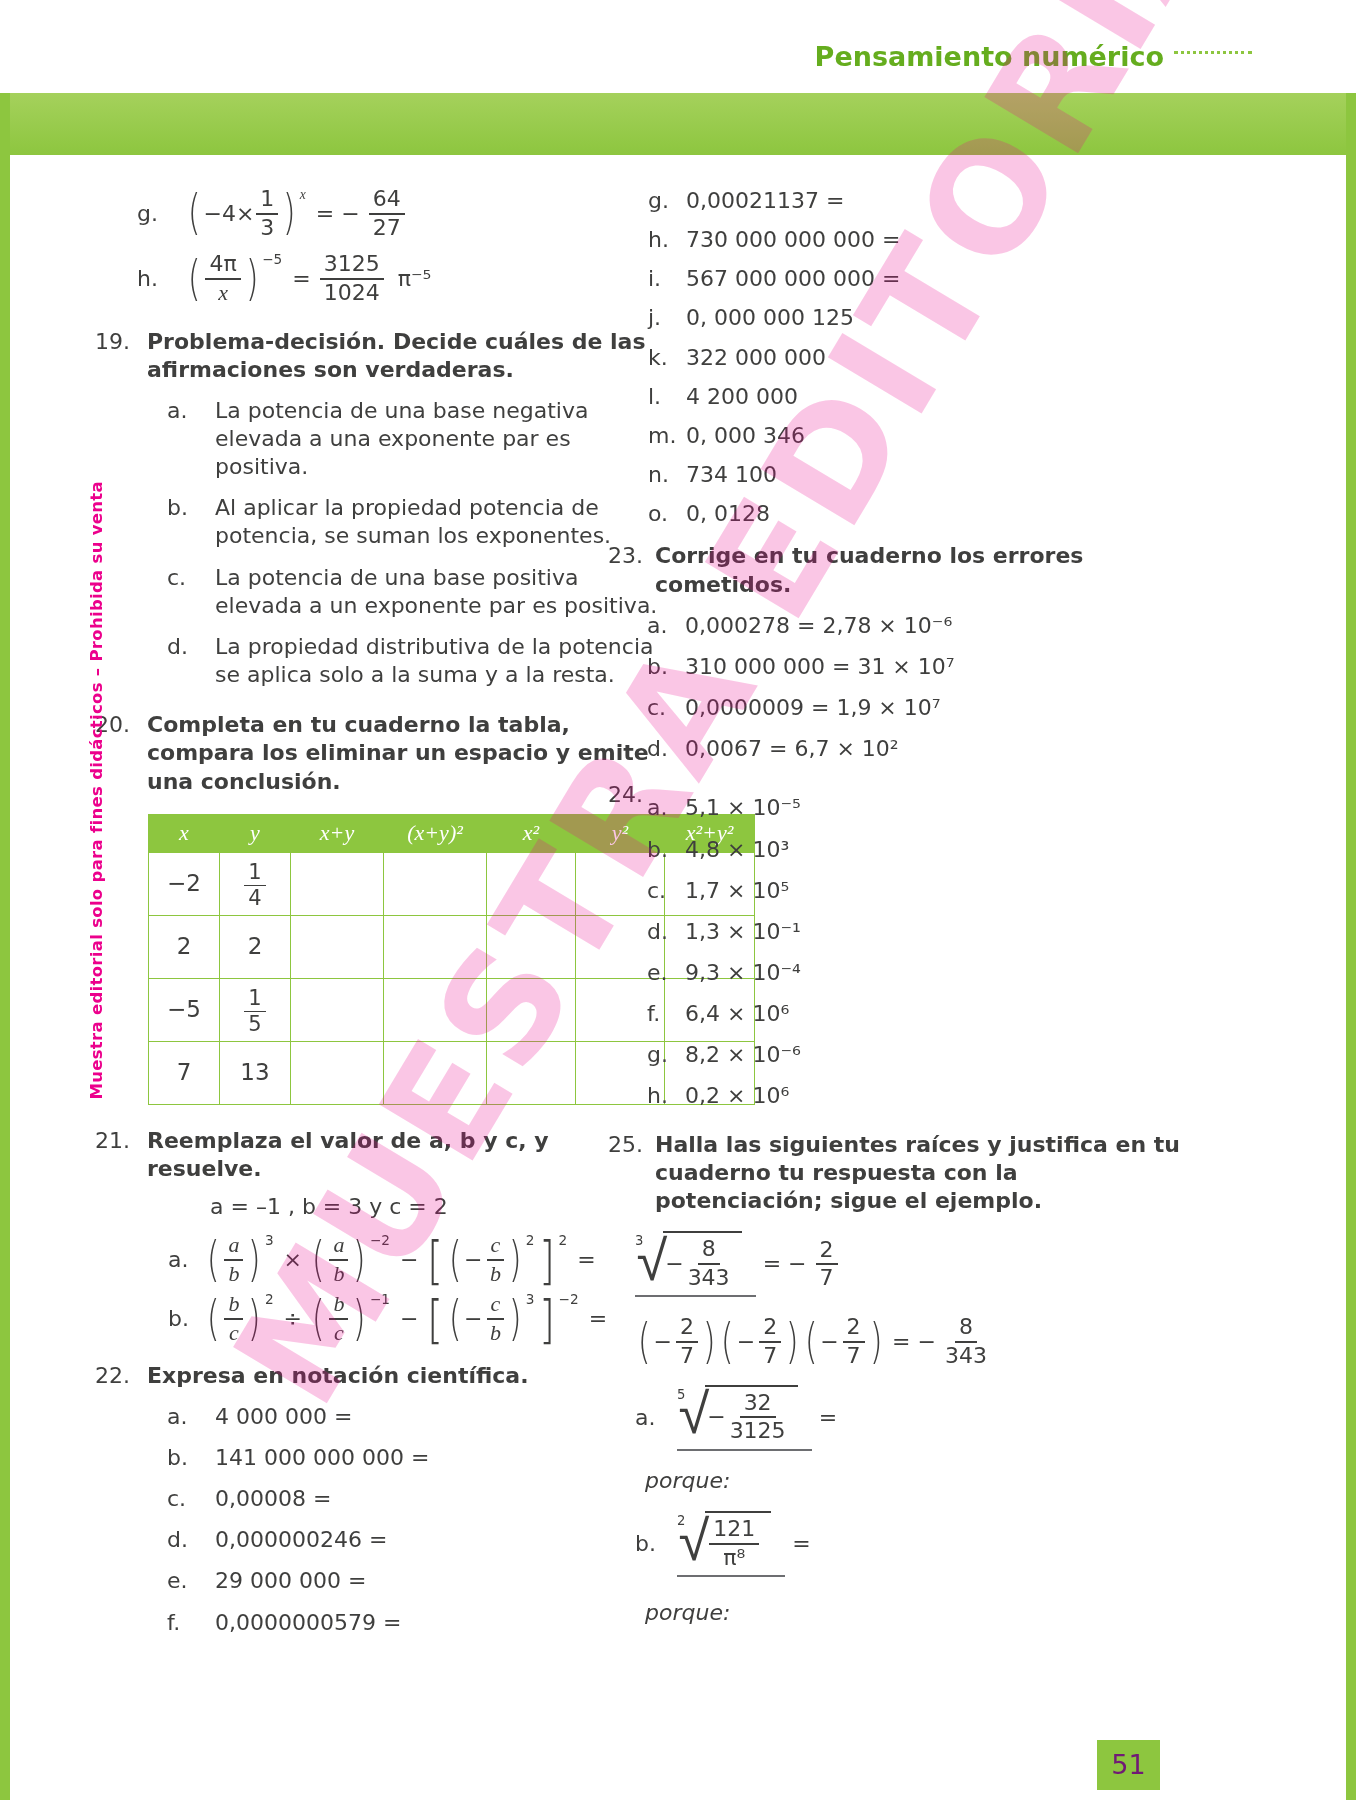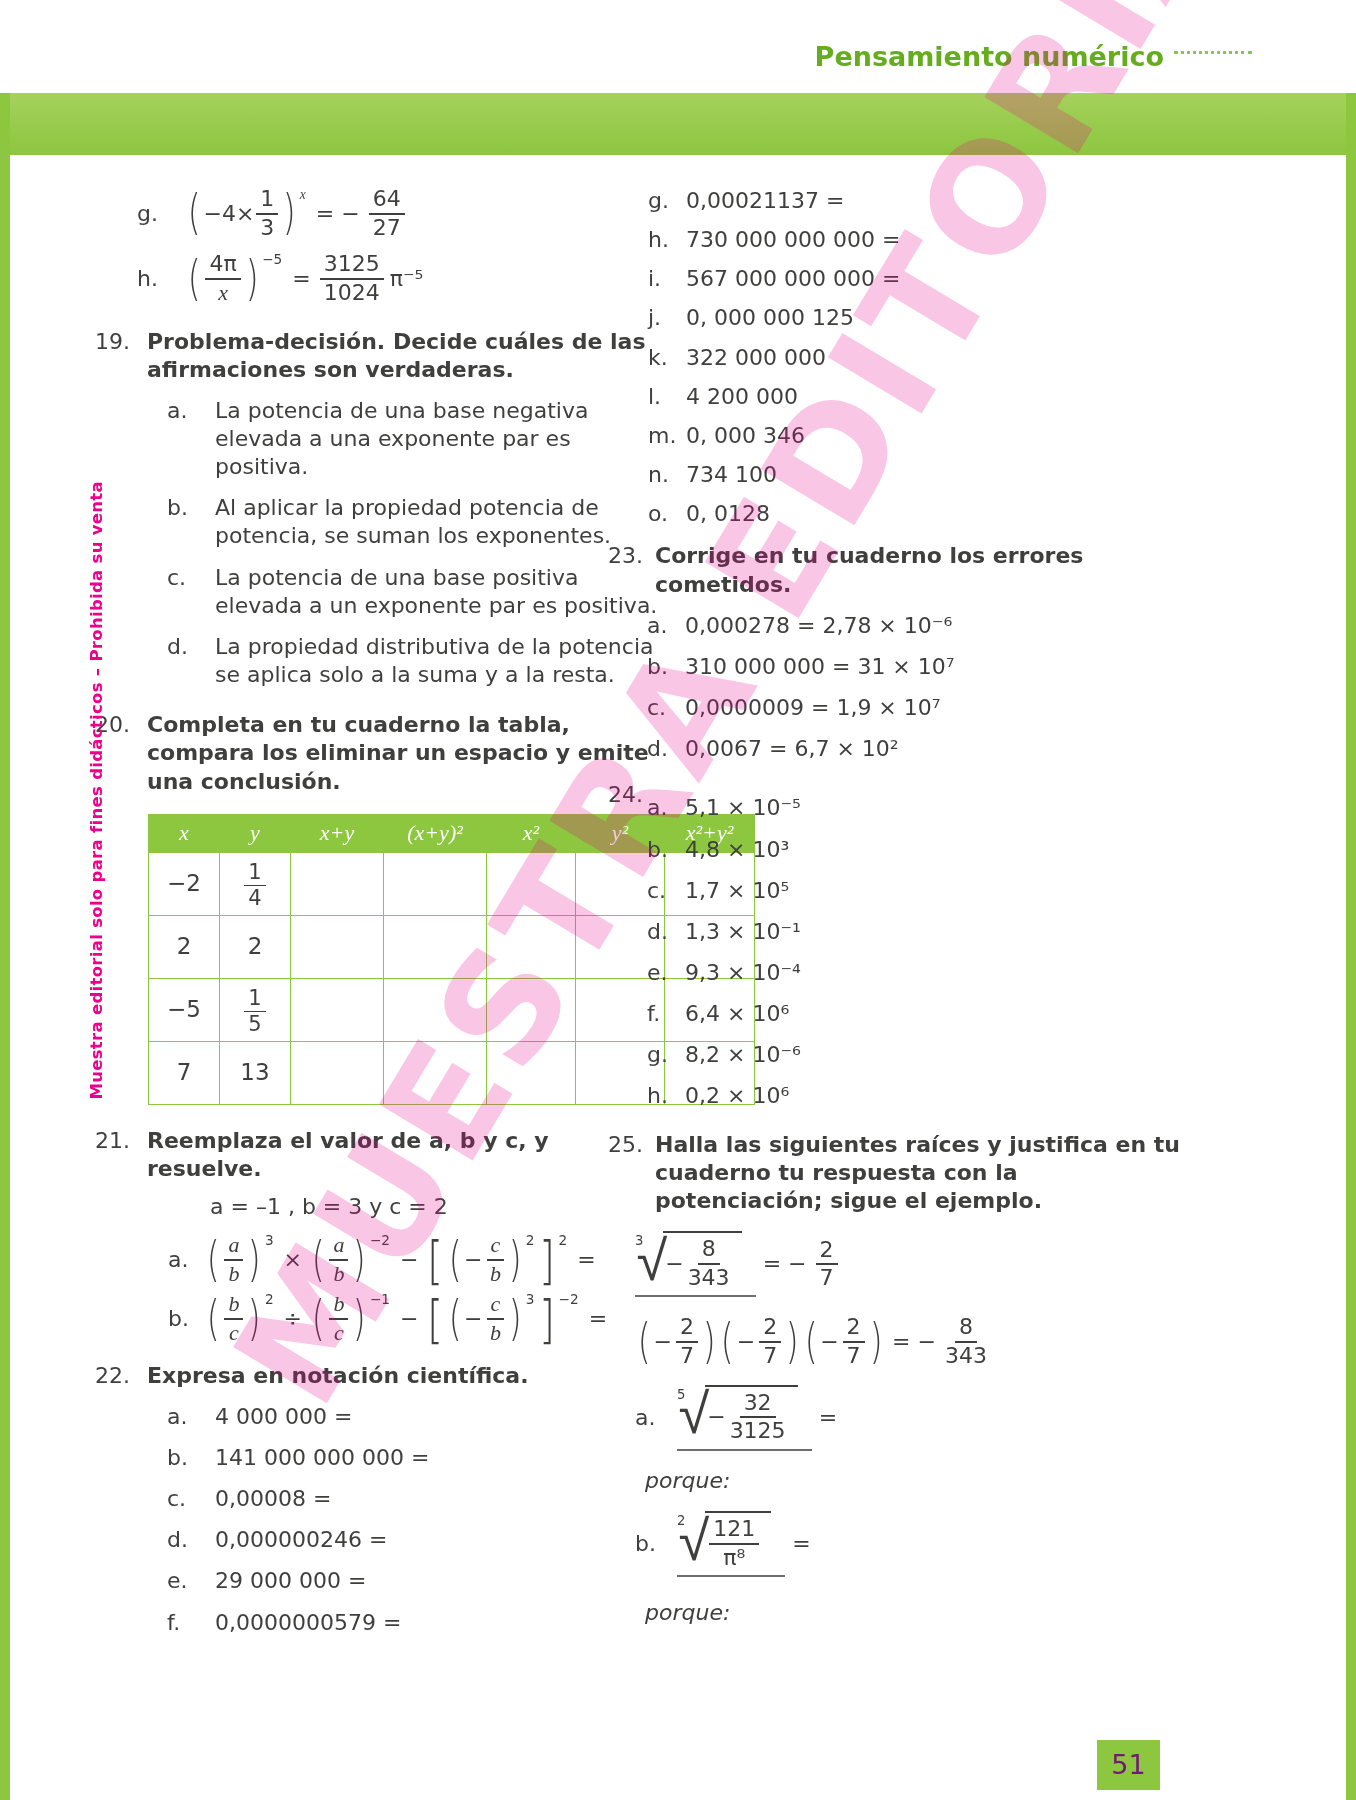--- a/index.html
+++ b/index.html
@@ -115,21 +115,21 @@
         <span class="fn">4π</span>
         <span class="fd var">x</span>
       </span>
     <span class="bp">)</span>
     <span class="expo">−5</span>
     <span class="op">=</span>
     <span class="frac">
         <span class="fn">3125</span>
         <span class="fd">1024</span>
       </span>
-    <span style="margin-left:4px">π⁻⁵</span>
+    <span style="margin-left:12px">π⁻⁵</span>
   </div>
 
   <div class="q">
     <span class="qnum">19.</span>
     <div class="qbody">
       <div class="qtitle">Problema-decisión. Decide cuáles de las afirmaciones son verdaderas.</div>
       <div class="sub">
         <span class="slbl">a.</span>
         <div class="stext">La potencia de una base negativa elevada a una exponente par es positiva.</div>
       </div>

